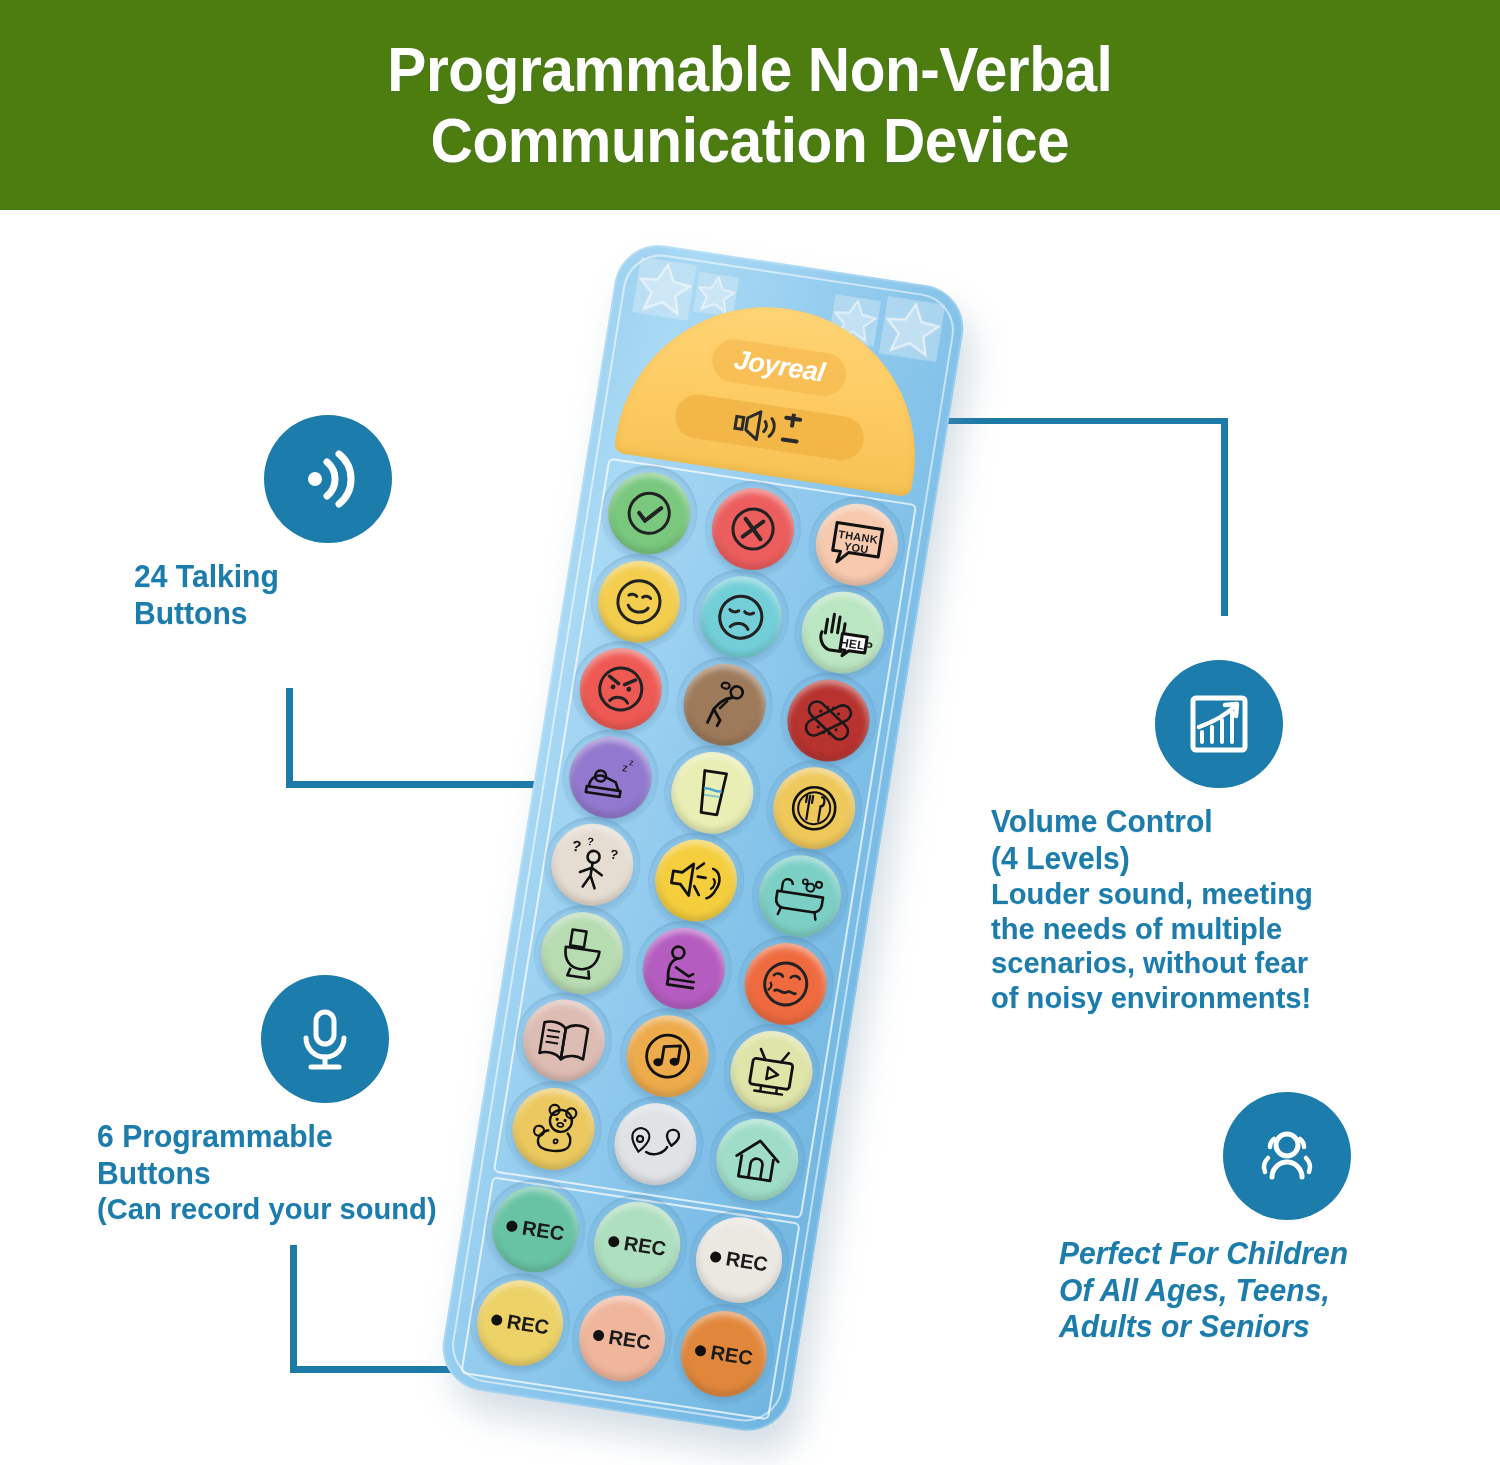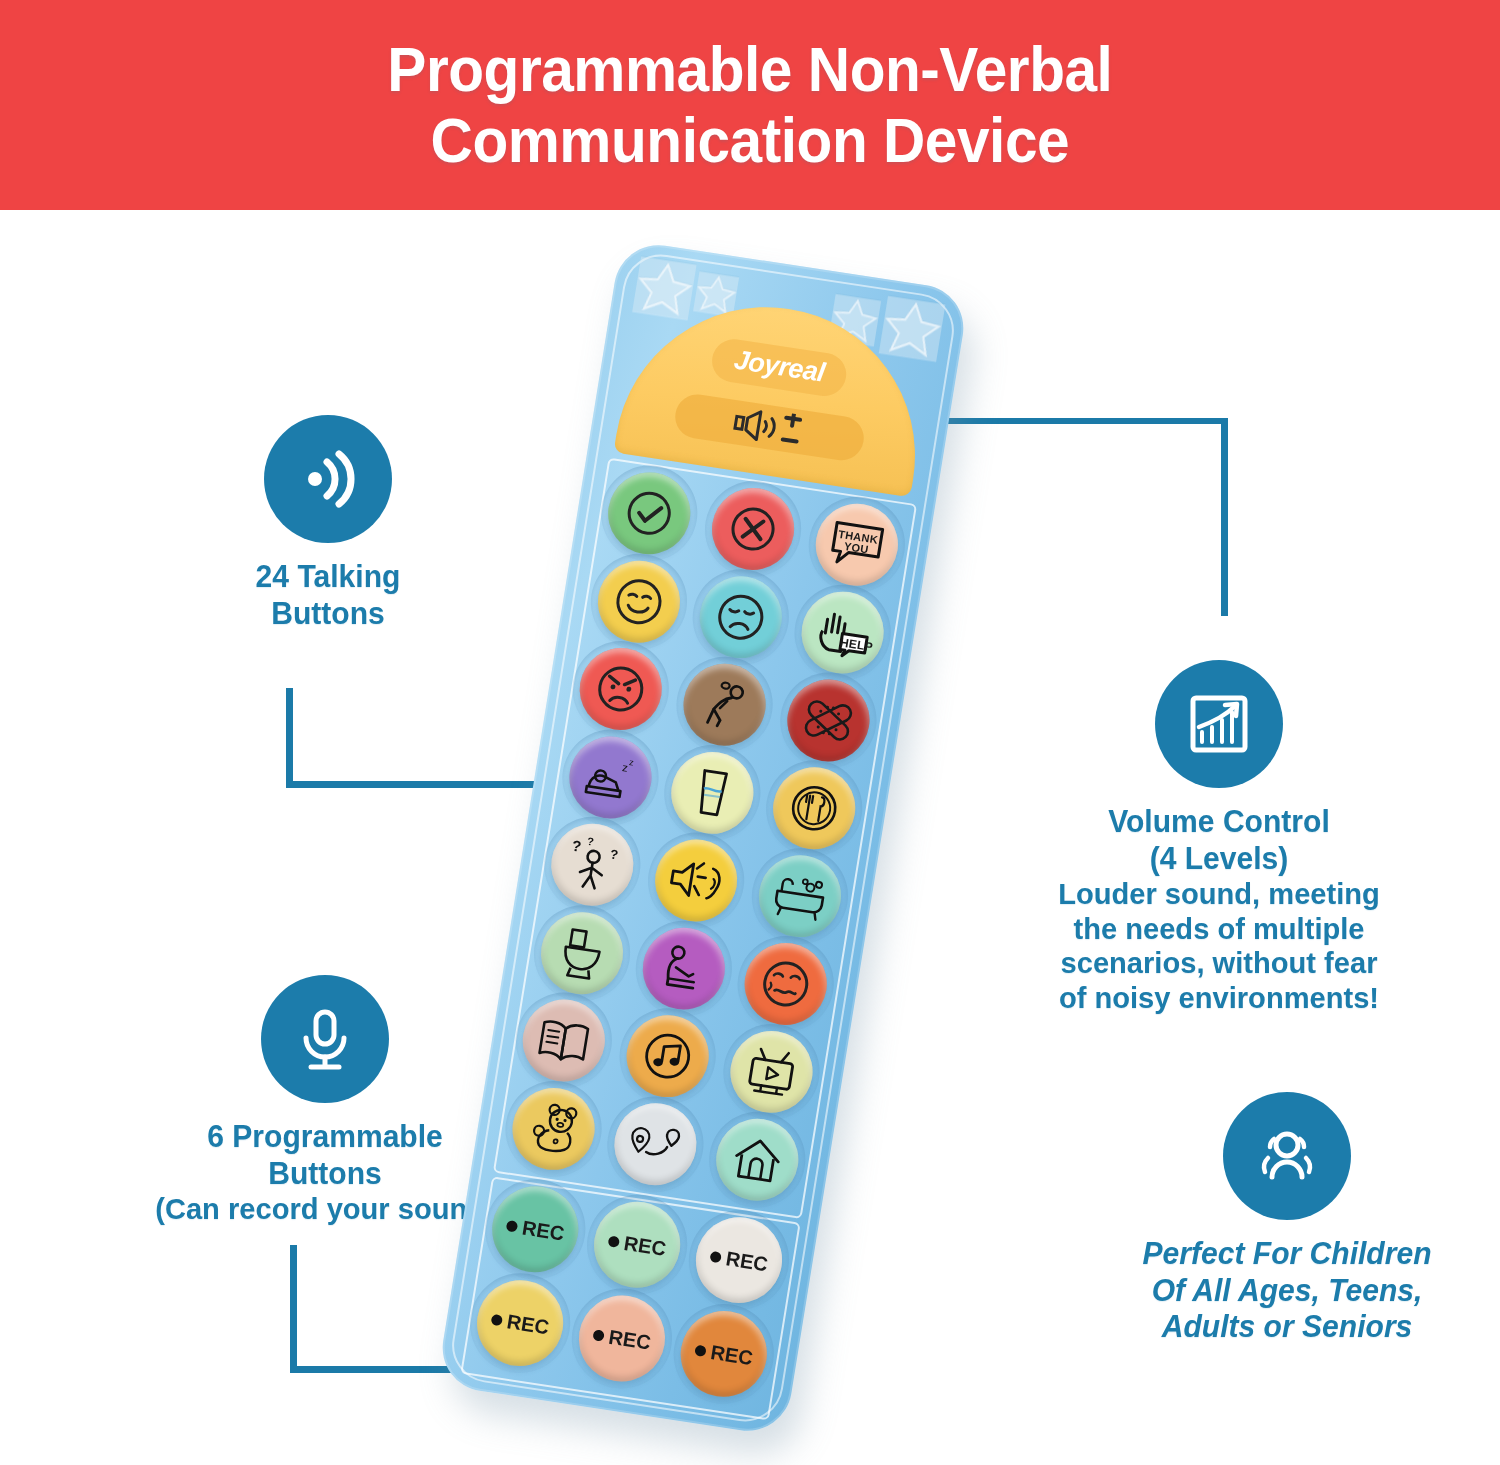--- a/index.html
+++ b/index.html
@@ -5,37 +5,37 @@
   html,body{margin:0;padding:0;}
   body{
     width:1500px;height:1465px;
     background:#ffffff;
     font-family:"Liberation Sans","DejaVu Sans",sans-serif;
     overflow:hidden;position:relative;
   }
   
   #header-band{
     position:absolute;left:0;top:0;width:1500px;height:210px;
-    background:#ef4444;
+    background:#4d7c0f;
     display:flex;align-items:center;justify-content:center;
   }
   #header-title{
     color:#ffffff;
     font-size:63px;line-height:1.12;
     font-weight:bold;
     text-align:center;
     letter-spacing:-0.5px;
     transform:scaleX(0.93);
     text-shadow:0 2px 3px rgba(60,120,150,.18);
     white-space:pre-line;
     font-family:"Liberation Sans","DejaVu Sans",sans-serif;
   }
 
   
-  .callout{position:absolute;text-align:center;}
+  .callout{position:absolute;text-align:left;}
   .badge{
     width:128px;height:128px;border-radius:50%;
     background:#1c7cab;
     margin:0 auto;
     display:flex;align-items:center;justify-content:center;
   }
   .badge svg{display:block;}
   .callout-title{
     color:#1c7cab;
     font-weight:bold;

